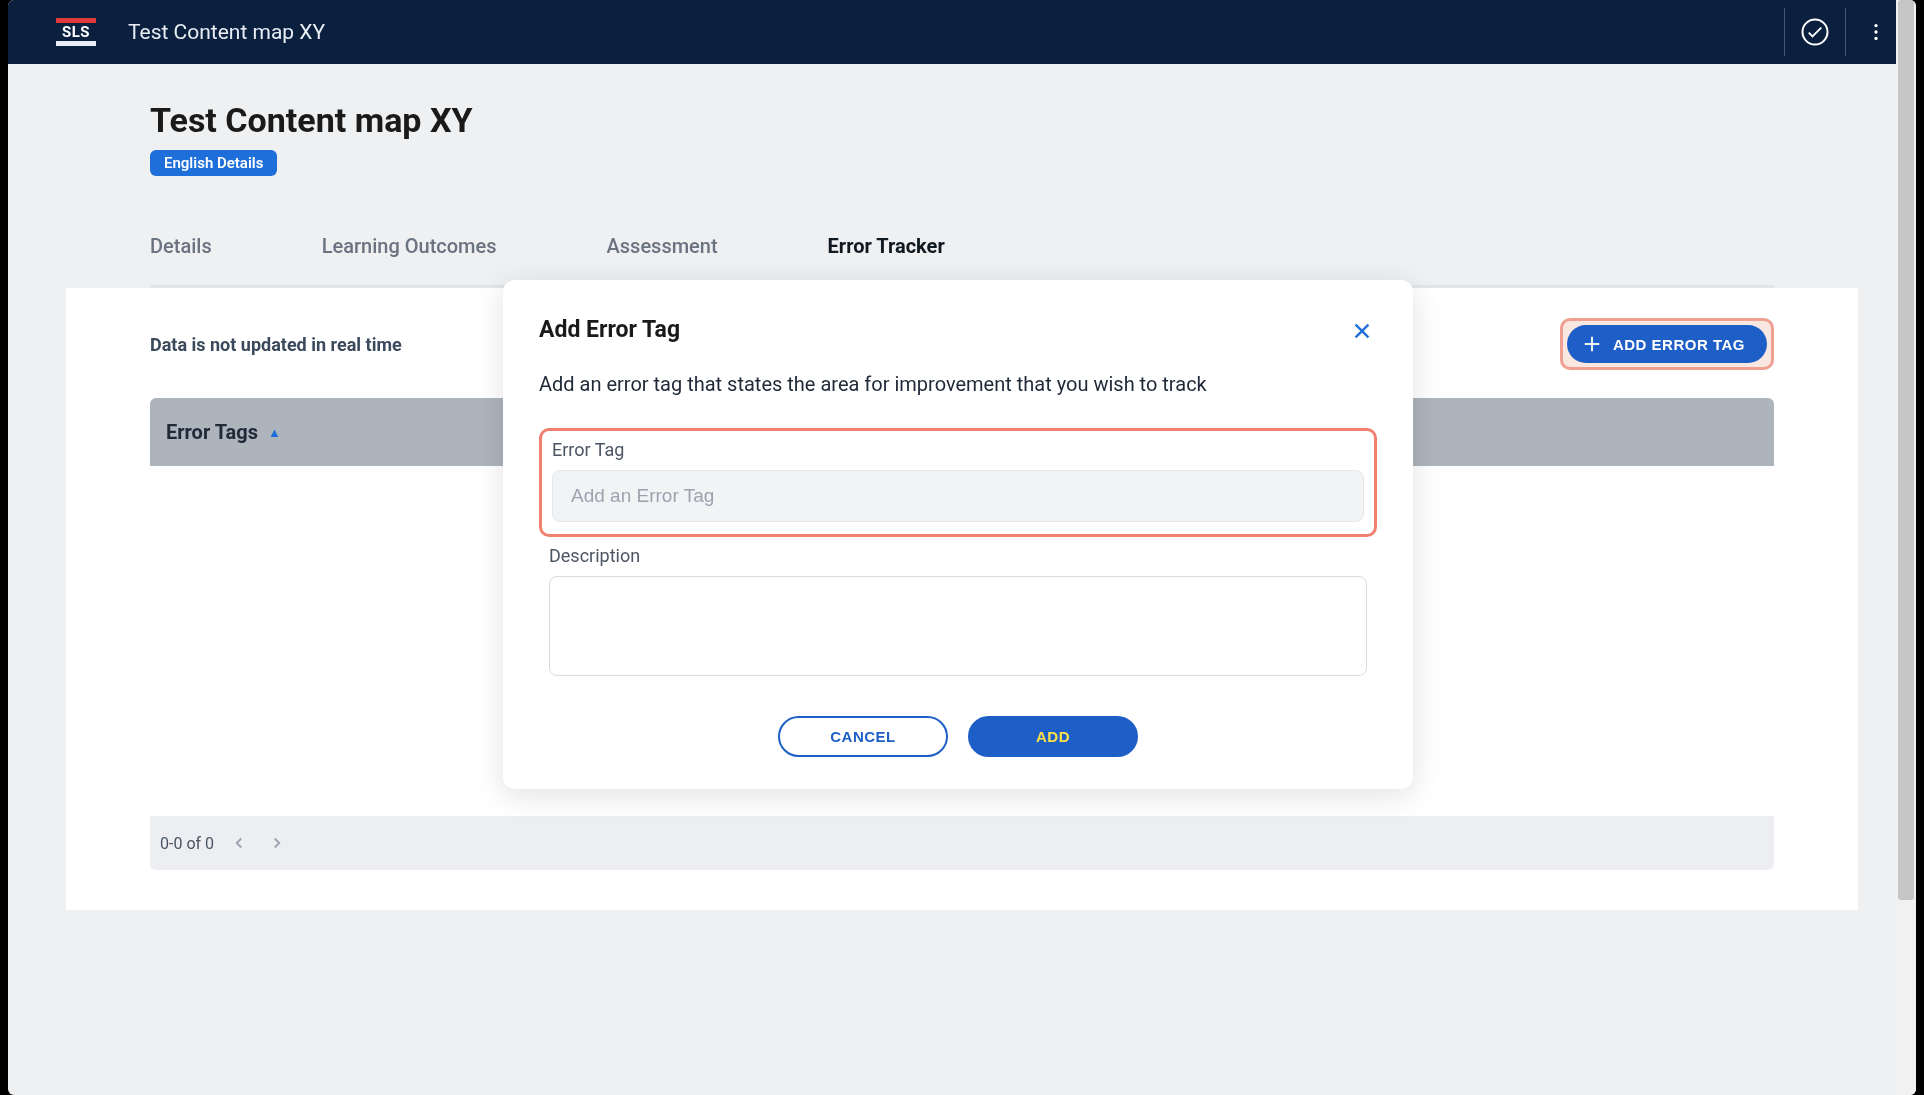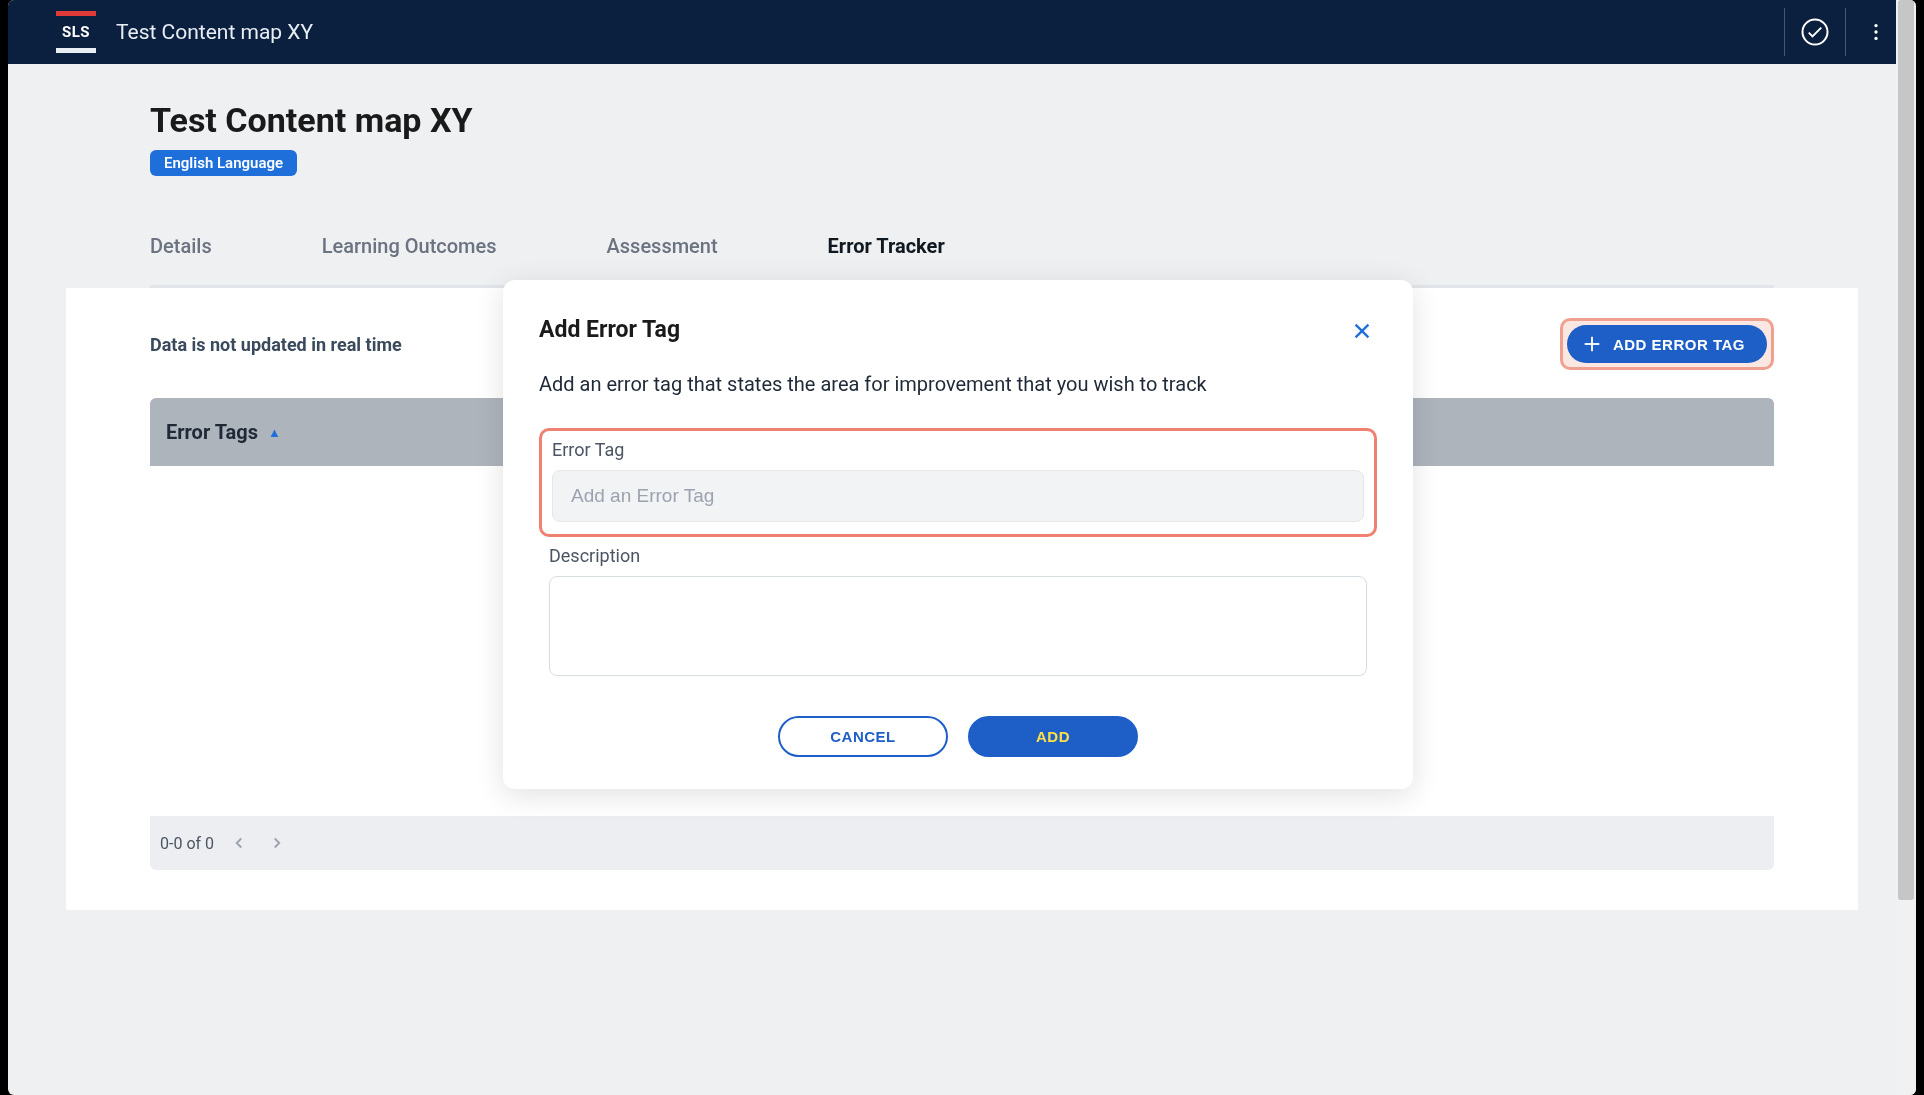--- a/index.html
+++ b/index.html
@@ -29,23 +29,23 @@
   .topbar {
     height: 64px;
     background: #0b1f3f;
     display: flex;
     align-items: center;
     padding: 0 20px 0 48px;
     color: #fff;
   }
   .logo {
     width: 40px;
-    height: 42px;
+    height: 28px;
     position: relative;
-    margin-right: 20px;
+    margin-right: 32px;
   }
   .logo .stripe-top {
     position: absolute; top: 0; left: 0; right: 0; height: 5px; background: #e03a3a;
   }
   .logo .stripe-bot {
     position: absolute; bottom: 0; left: 0; right: 0; height: 5px; background: #e9eef5;
   }
   .logo .txt {
     position: absolute; top: 5px; left: 0; right: 0; bottom: 5px;
     display: flex; align-items: center; justify-content: center;
@@ -323,21 +323,21 @@
               <circle cx="12" cy="12" r="1.8"></circle>
               <circle cx="12" cy="19" r="1.8"></circle>
           </svg>
         </div>
       </div>
     </div>
 
     <div class="content-wrap">
       <div class="page-header">
         <h1 class="page-title">Test Content map XY</h1>
-        <span class="subject-badge">English Language</span>
+        <span class="subject-badge">English Details</span>
 
         <div class="tab-row">
           <div class="tab">Details</div>
           <div class="tab">Learning Outcomes</div>
           <div class="tab">Assessment</div>
           <div class="tab active">Error Tracker</div>
         </div>
       </div>
       <div class="tabstrip-border"></div>
 

